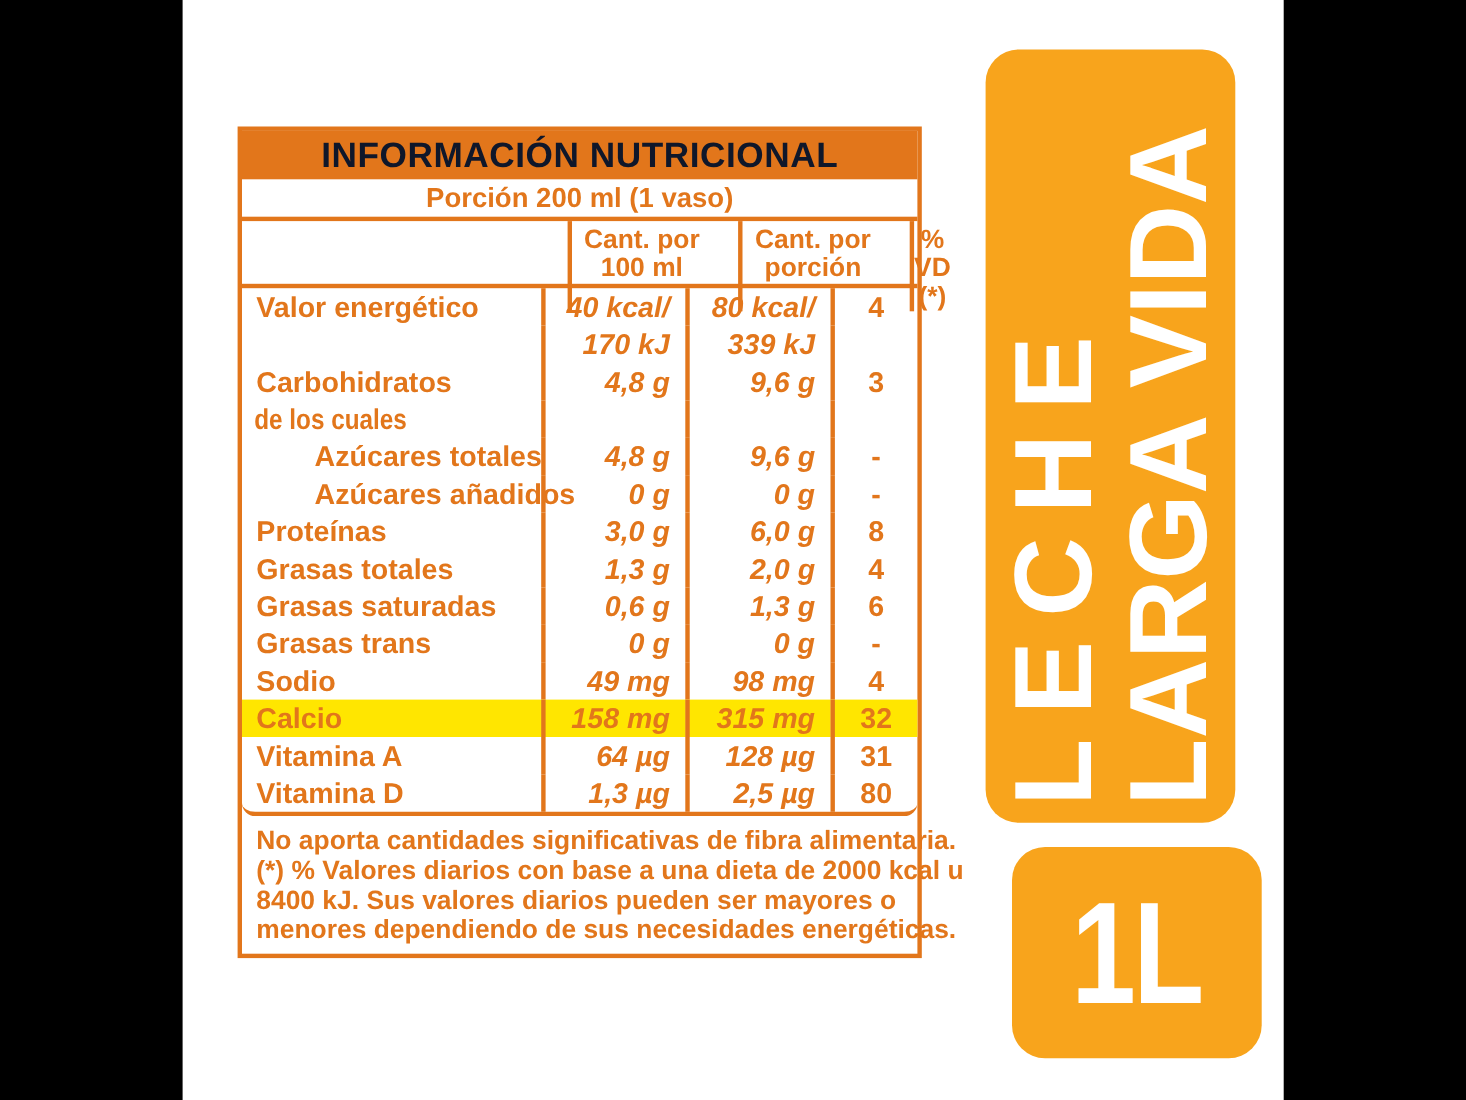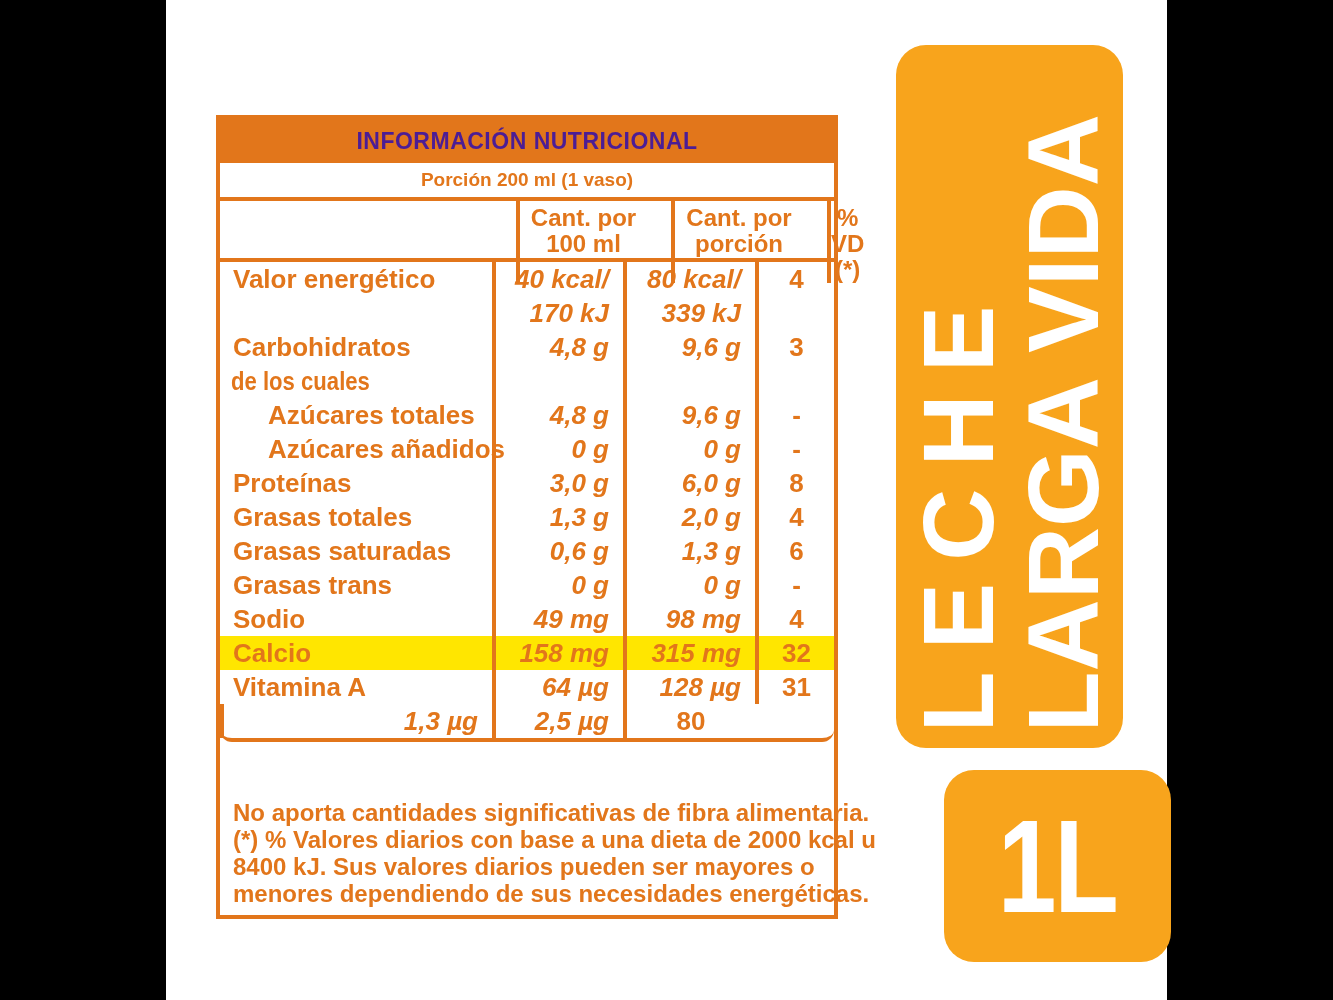--- a/index.html
+++ b/index.html
@@ -21,64 +21,64 @@
 
   
   .ntable{
     position:absolute;left:216px;top:115px;width:622px;
     border:4px solid var(--orange);
     background:#fff;
     color:var(--orange);
     font-weight:bold;
   }
   .ntable .title-bar{
-    height:44px;background:var(--orange);color:#4c1d95;
+    height:44px;background:var(--orange);color:#0f172a;
     display:flex;align-items:center;justify-content:center;
-    font-size:23px;letter-spacing:.5px;
+    font-size:32px;letter-spacing:.5px;
   }
   .ntable .serving-row{
     height:38px;border-bottom:4px solid var(--orange);
     display:flex;align-items:center;justify-content:center;
-    font-size:19px;
+    font-size:25px;
   }
   .colheads{
     display:grid;grid-template-columns:272px 131px 132px 1fr;
     height:61px;border-bottom:4px solid var(--orange);gap:24px;
   }
   .colheads .ch{
     text-align:center;font-size:24px;line-height:26px;padding-top:4px;
   }
   .colheads .ch.b, .nbody .cell.b{border-left:4px solid var(--orange);}
   .nbody{
     display:grid;grid-template-columns:272px 131px 132px 1fr;
     grid-auto-rows:34px;
     border-bottom:4px solid var(--orange);
     border-radius:12px;
   }
   .nbody .cell{
     font-size:26px;line-height:34px;white-space:nowrap;
   }
   .nbody .cell.lbl{padding-left:13px;}
-  .nbody .cell.lbl.indent{padding-left:48px;}
+  .nbody .cell.lbl.indent{padding-left:66px;}
   .nbody .cell.lbl.condensed{transform:scaleX(.85);transform-origin:left center;}
   .nbody .cell.val{text-align:right;padding-right:14px;font-style:italic;}
   .nbody .cell.vd{text-align:center;}
   .nbody .cell.hl{background:var(--yellow);}
   .footnote{
     padding:9px 13px 0 13px;height:125px;
-    font-size:24px;line-height:27px;white-space:nowrap;margin-top:48px;
+    font-size:24px;line-height:27px;white-space:nowrap;
   }
 
   
   .badge{
     position:absolute;background:var(--badge);border-radius:30px;
   }
   .badge.name-badge{left:896px;top:45px;width:227px;height:703px;}
   .badge.volume-badge{
-    left:944px;top:770px;width:227px;height:192px;
+    left:920px;top:770px;width:227px;height:192px;
     display:flex;align-items:center;justify-content:center;
   }
   .vtext{
     position:absolute;left:50%;top:50%;
     width:703px;height:227px;
     transform:translate(-50%,-50%) rotate(-90deg);
     display:flex;flex-direction:column;justify-content:center;
     padding-left:16px;
     color:#fff;font-weight:bold;font-size:100px;line-height:105px;
     white-space:nowrap;
@@ -163,20 +163,21 @@
       <div class="cell val b">98 mg</div>
       <div class="cell vd b">4</div>
       <div class="cell lbl hl">Calcio</div>
       <div class="cell val b hl">158 mg</div>
       <div class="cell val b hl">315 mg</div>
       <div class="cell vd b hl">32</div>
       <div class="cell lbl">Vitamina A</div>
       <div class="cell val b">64 µg</div>
       <div class="cell val b">128 µg</div>
       <div class="cell vd b">31</div>
+      <div class="cell lbl">Vitamina D</div>
       <div class="cell val b">1,3 µg</div>
       <div class="cell val b">2,5 µg</div>
       <div class="cell vd b">80</div>
     </div>
 
   <div class="footnote">
       <div>No aporta cantidades significativas de fibra alimentaria.</div>
       <div>(*) % Valores diarios con base a una dieta de 2000 kcal u</div>
       <div>8400 kJ. Sus valores diarios pueden ser mayores o</div>
       <div>menores dependiendo de sus necesidades energéticas.</div>

